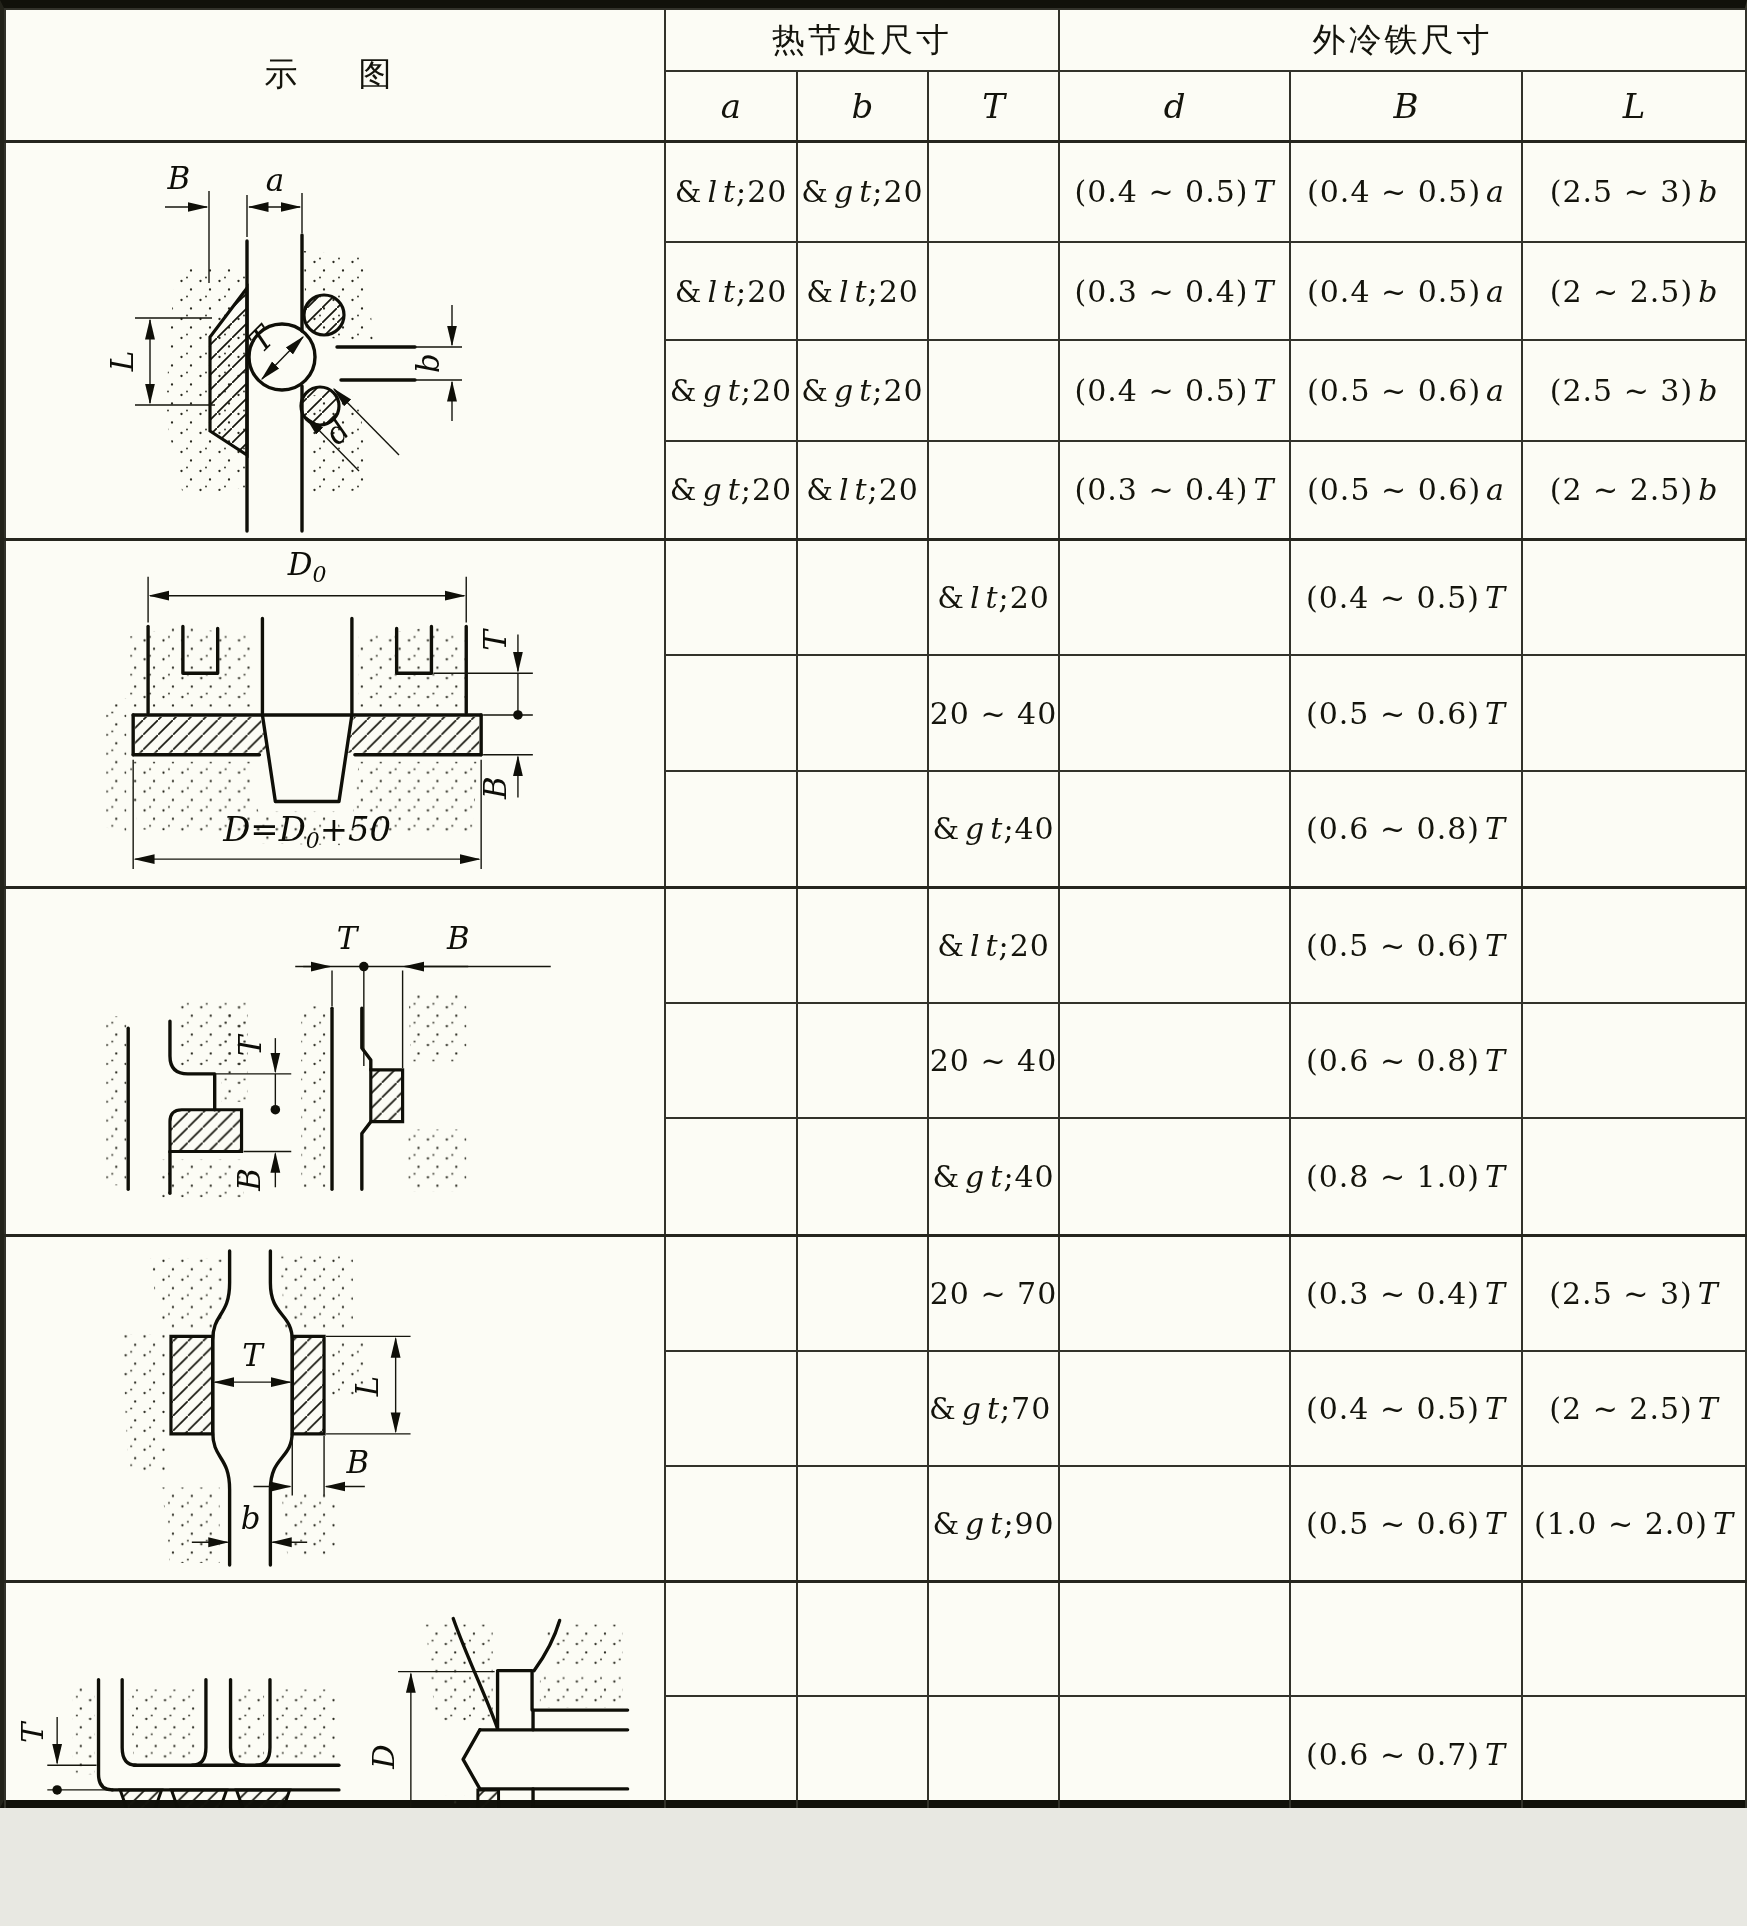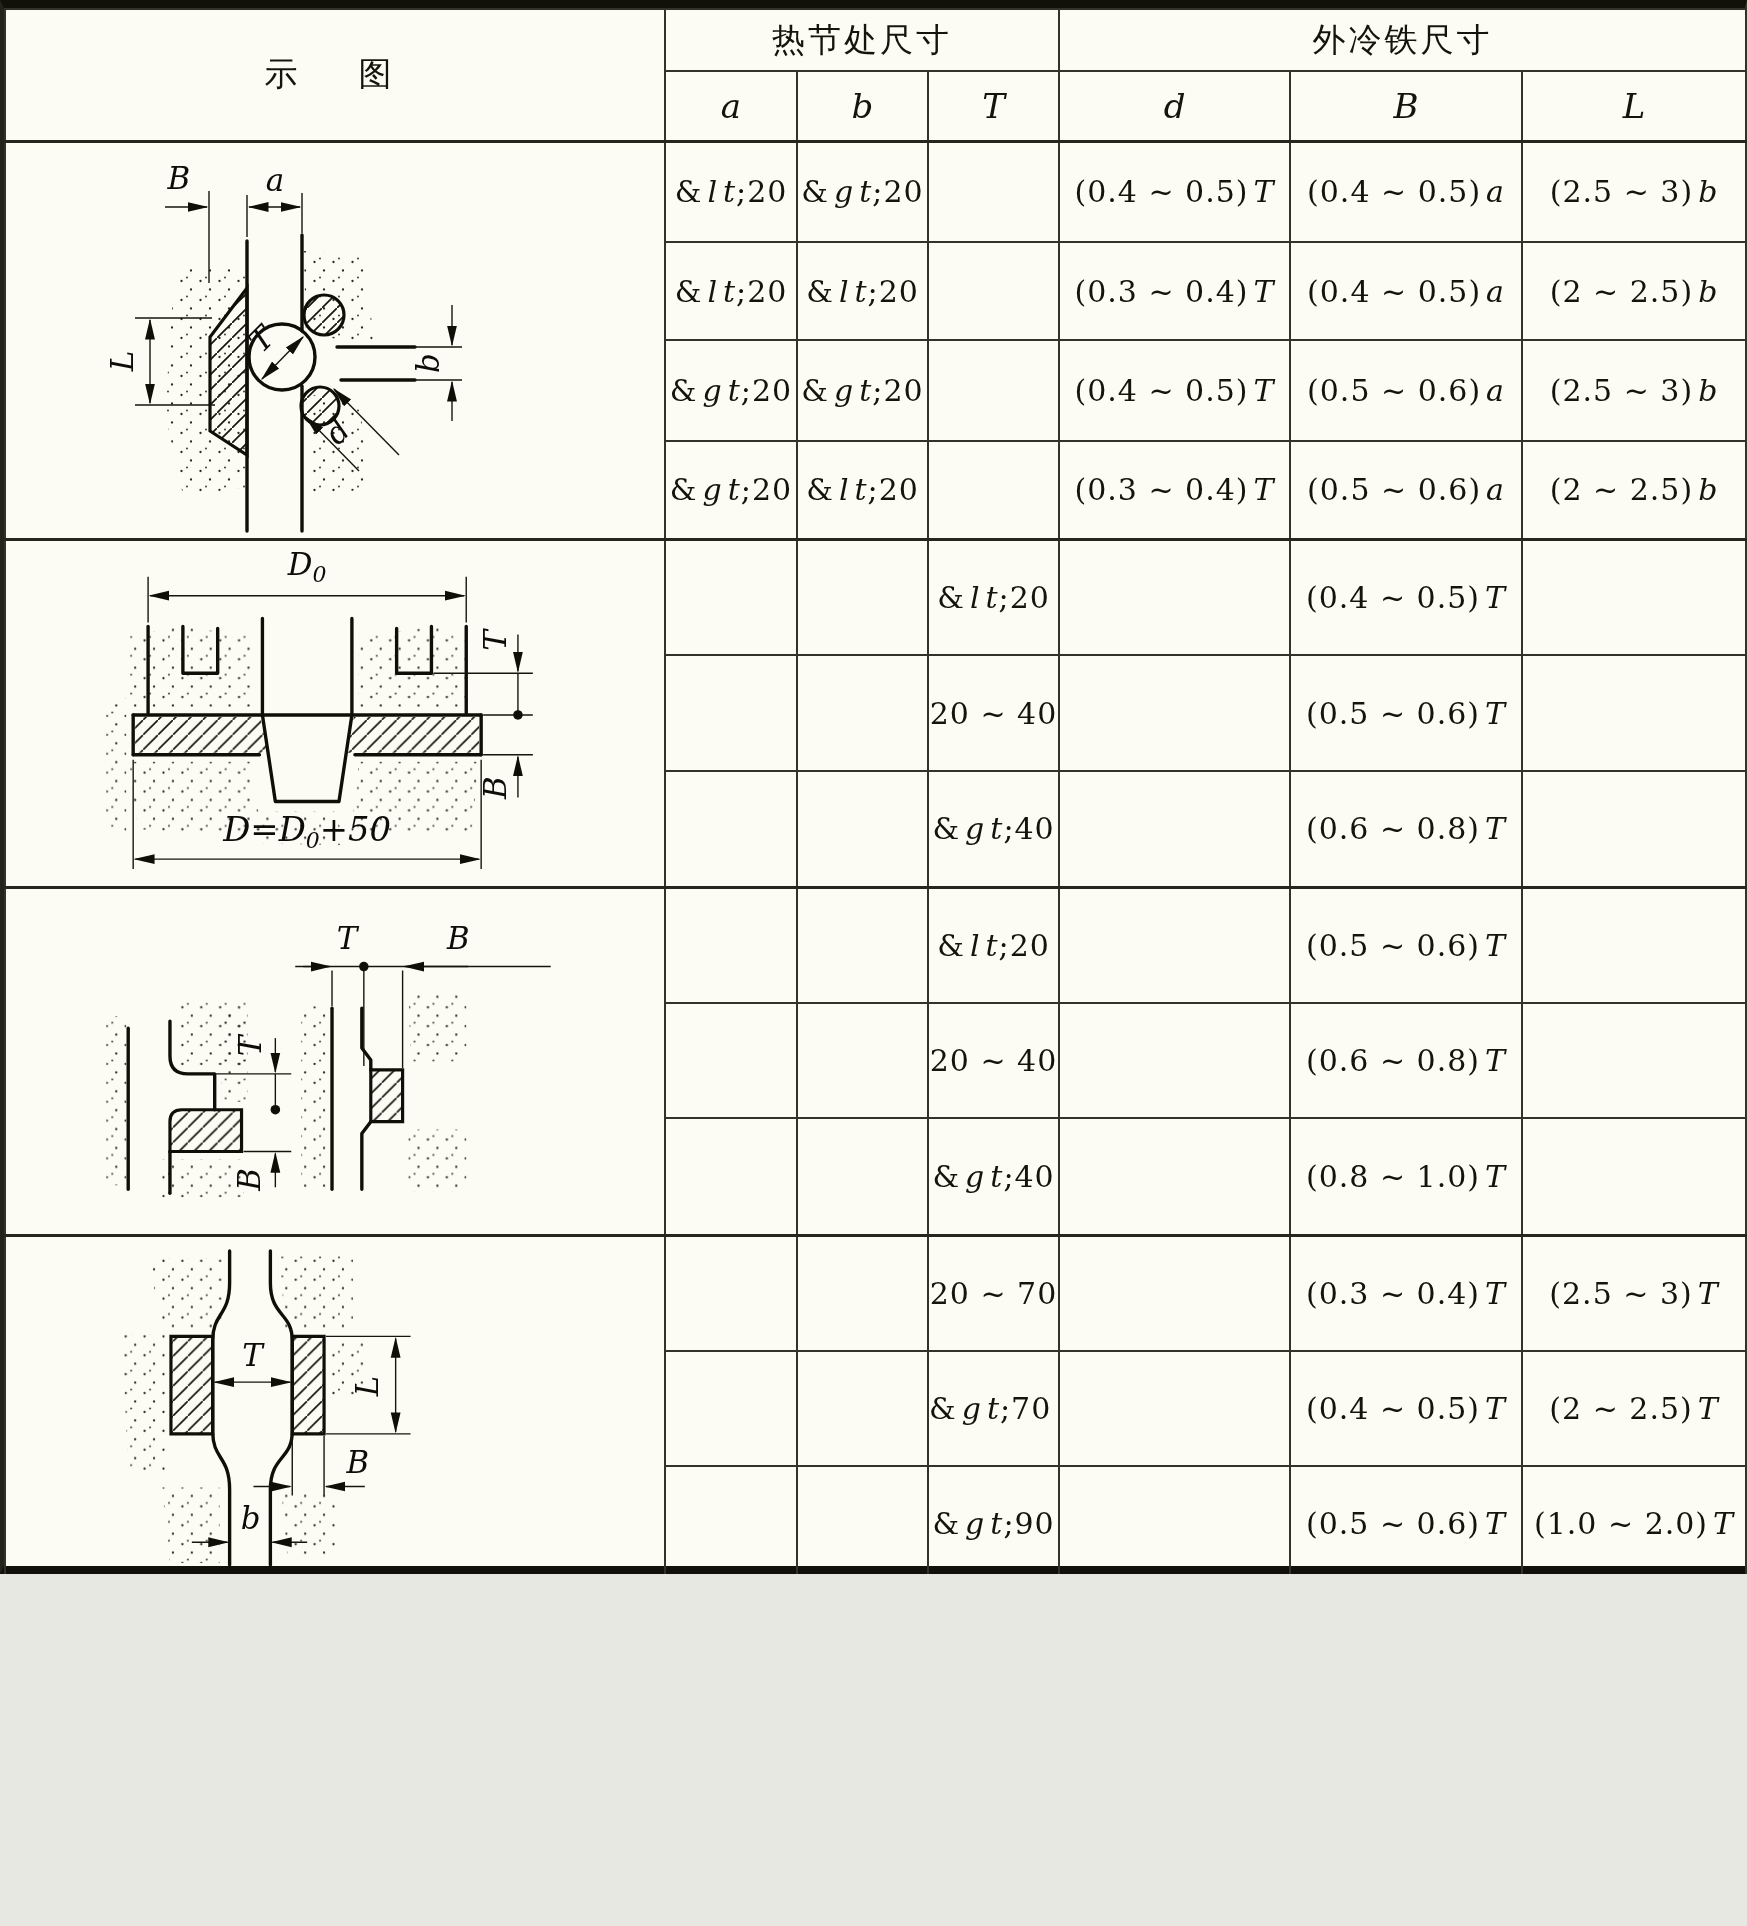--- a/index.html
+++ b/index.html
@@ -1,17 +1,17 @@
 <!DOCTYPE html>
 <html><head>
 <meta charset="utf-8">
 <style>
   html,body{margin:0;padding:0;background:#e8e8e2;}
   .sheet{
-    width:1747px;height:1574px;box-sizing:border-box;background:#fcfcf5;
+    width:1747px;height:1808px;box-sizing:border-box;background:#fcfcf5;
     border-top:8px solid #11110a;border-bottom:8px solid #11110a;
     border-left:4px solid #23231a;border-right:2px solid #3a3a2e;
     font-family:"DejaVu Serif","Liberation Serif",serif;color:#14140c;
   }
   table{border-collapse:collapse;table-layout:fixed;width:1741px;height:1910px;}
   td{border:2px solid #32322a;text-align:center;vertical-align:middle;padding:0;overflow:hidden;}
   tr.bsep td{border-top:3px solid #26261e;}
   .ghead{font-size:33px;letter-spacing:3px;}
   .dhead{font-size:33px;letter-spacing:14px;}
   .hvar{font-style:italic;font-size:34px;}

